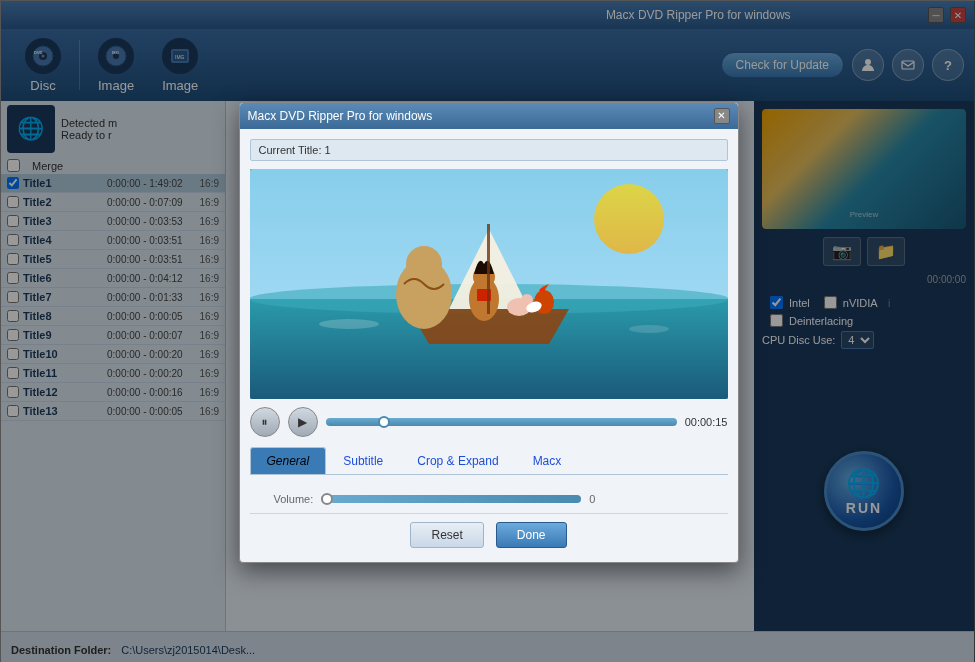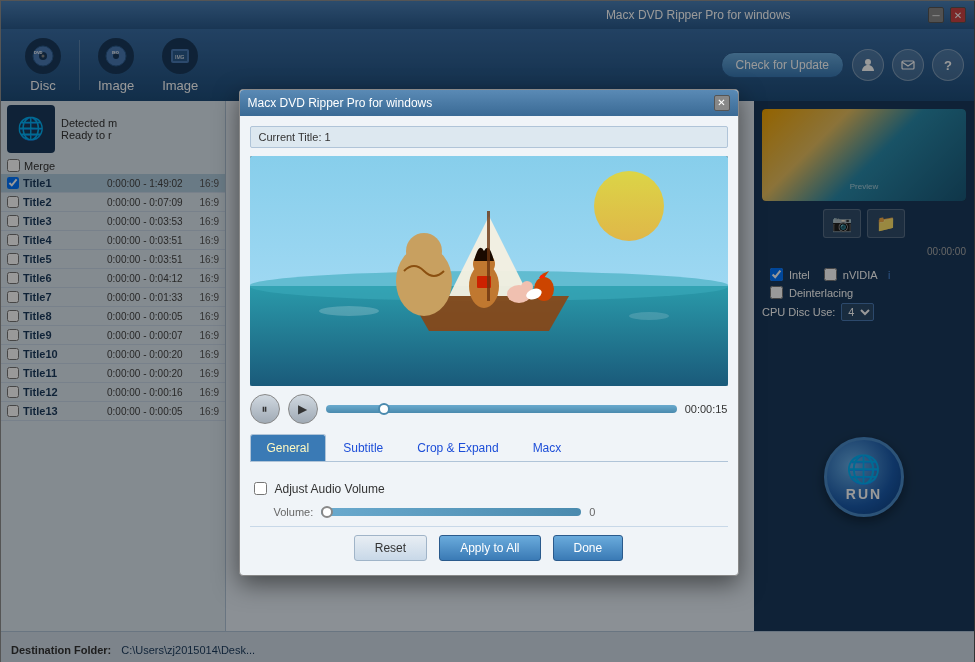--- a/index.html
+++ b/index.html
@@ -122,21 +122,21 @@
     .disc-thumb {
       width: 48px; height: 48px;
       background: #1a3a5c;
       border-radius: 4px;
       display: flex; align-items: center; justify-content: center;
       color: white;
       font-size: 22px;
     }
     .detected-text { font-size: 11px; color: #333; }
     .merge-row {
-      display: flex; align-items: center; gap: 4px;
+      display: flex; align-items: center; gap: 12px;
       padding: 2px 6px;
       font-size: 11px; color: #333;
     }
     .title-list {
       overflow-y: auto;
       flex: 1;
     }
     .title-item {
       display: flex;
       align-items: center;
@@ -297,22 +297,23 @@
       padding: 6px 16px;
       cursor: pointer;
       font-size: 12px;
       color: #1d4ed8;
       border: 1px solid transparent;
       border-bottom: none;
       border-radius: 3px 3px 0 0;
     }
     .tab.active {
       background: #3a7ab5;
-      color: #fef9c3;
+      color: #000000;
       border-color: #b0c4d8;
+      font-style: italic;
     }
 
     
     .tab-content { padding: 4px 0; }
     .option-row {
       display: flex;
       align-items: center;
       gap: 8px;
       padding: 6px 4px;
       font-size: 12px;
@@ -382,21 +383,21 @@
     .right-side {
       width: 220px;
       background: #1a3a5c;
       display: flex;
       flex-direction: column;
       padding: 8px;
       gap: 8px;
     }
     .preview-box {
       background: #111;
-      height: 92px;
+      height: 120px;
       border-radius: 4px;
       display: flex;
       align-items: flex-end;
       justify-content: center;
       overflow: hidden;
       position: relative;
     }
     .screenshot-row {
       display: flex;
       gap: 6px;
@@ -761,35 +762,30 @@
           </div>
           <div class="tab">
             <span>Crop &amp; Expand</span>
           </div>
           <div class="tab">
             <span>Macx</span>
           </div>
         </div>
 
         <div class="tab-content">
-          <div class="option-row">
-            <input type="checkbox" style="">
-            <span>Adjust Audio Volume</span>
-          </div>
           <div class="volume-row">
             <span>Volume:</span>
             <div class="slider-container">
               <div class="slider-thumb"></div>
             </div>
             <span>0</span>
           </div>
         </div>
 
         <div class="bottom-btns">
           <button class="reset-btn">Reset</button>
-          <button class="apply-all-btn">Apply to All</button>
           <button class="done-btn">Done</button>
         </div>
       </div>
     </div>
   </div>
 
 </div>
 
 </body></html>

